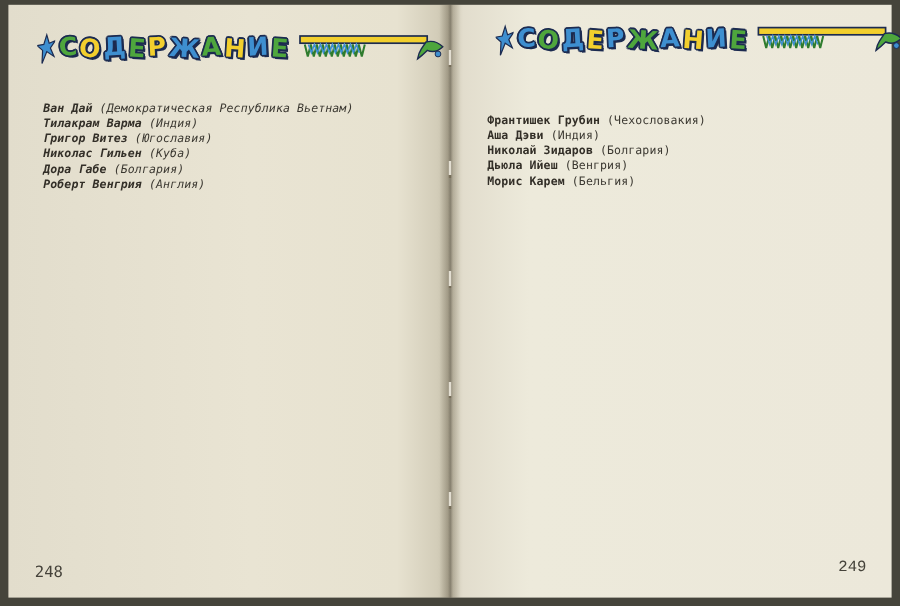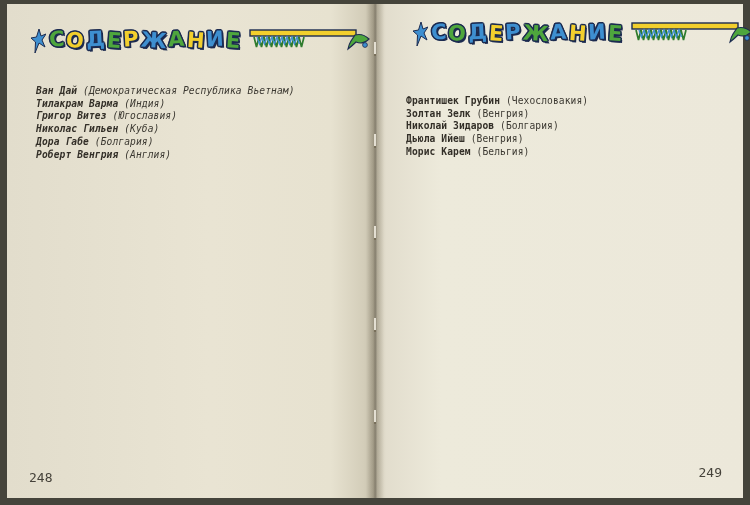--- a/index.html
+++ b/index.html
@@ -53,21 +53,21 @@
     letter-spacing:0.1px;
   }
   .page-left  .toc{margin:26px 15px 0 29px;font-style:italic;}
   .page-right .toc{margin:43px 17px 0 31px;}
   .author-line{white-space:nowrap;}
   .author{font-weight:bold;color:#332f28;}
   .country{font-weight:normal;}
   
   .folio{position:absolute;font-size:13px;color:#45423a;}
   .folio-left{left:22px;bottom:13px;}
-  .folio-right{right:21px;bottom:18px;}
+  .folio-right{right:21px;bottom:18px;font-family:Liberation Mono, monospace;}
 </style>
 </head>
 <body>
 
 <div class="photo">
 
   <div class="page page-left">
     <div class="header">
       <svg class="splash" width="15" height="28" viewBox="0 0 15 28">
         <path d="M8 2 L10 9 L15 7 L11 13 L14 20 L8 16 L4 26 L4.5 15 L0 11 L5.5 10 Z" fill="#3e8fd0" stroke="#1c2b50" stroke-width="1"></path>
@@ -118,21 +118,21 @@
         <path d="M108 10 q8 -2 14 4 q-6 6 -13 3 q-4 4 -8 7 q1 -5 3 -8 Z" fill="#4ea63d" stroke="#1c2b50" stroke-width="1.2"></path>
         <circle cx="118" cy="20" r="2.4" fill="#3e8fd0" stroke="#1c2b50" stroke-width="0.8"></circle>
       </svg>
     </div>
     <div class="toc">
         <div class="section"></div>
         <div class="section">
           <div class="author-line"><span class="author">Франтишек Грубин</span><span class="country"> (Чехословакия)</span></div>
         </div>
         <div class="section">
-          <div class="author-line"><span class="author">Золтан Зелк</span><span class="country"> (Венгрия)</span></div>
+          <div class="author-line"><span class="author">Аша Дэви</span><span class="country"> (Индия)</span></div>
         </div>
         <div class="section">
           <div class="author-line"><span class="author">Николай Зидаров</span><span class="country"> (Болгария)</span></div>
         </div>
         <div class="section">
           <div class="author-line"><span class="author">Дьюла Ийеш</span><span class="country"> (Венгрия)</span></div>
         </div>
         <div class="section">
           <div class="author-line"><span class="author">Морис Карем</span><span class="country"> (Бельгия)</span></div>
         </div>

